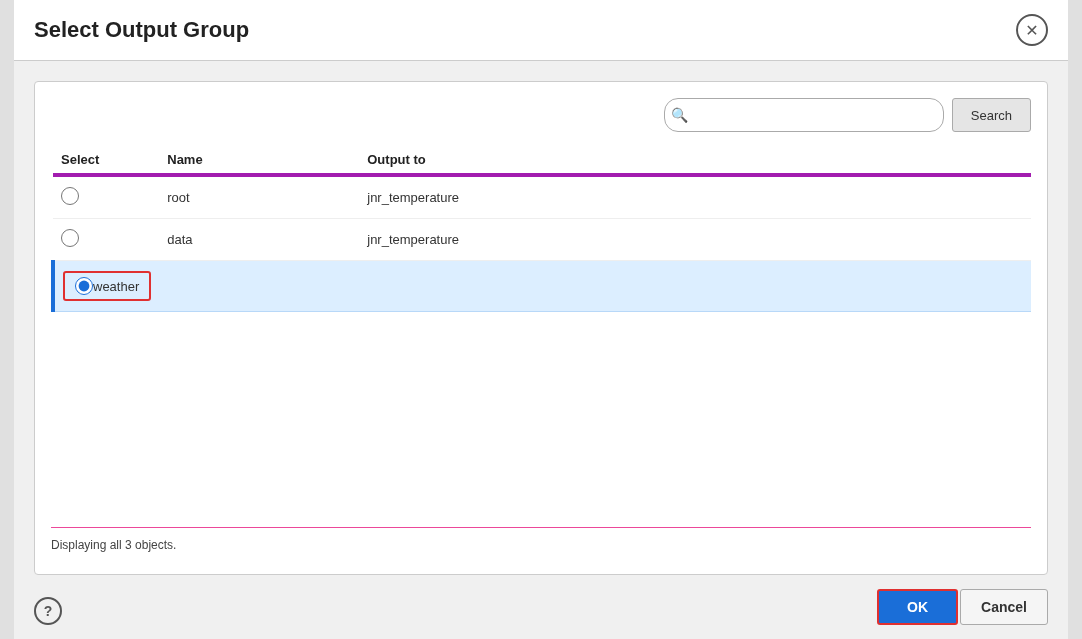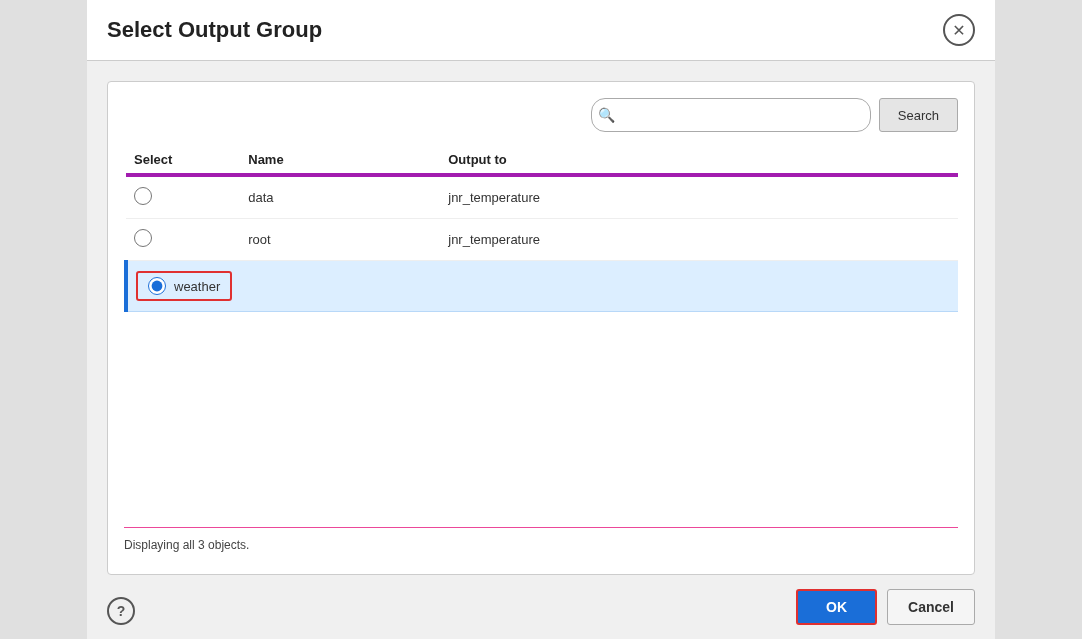--- a/index.html
+++ b/index.html
@@ -12,21 +12,21 @@
     body {
       width: 1082px;
       height: 639px;
       background: #e0e0e0;
       display: flex;
       align-items: center;
       justify-content: center;
     }
 
     .dialog {
-      width: 908px;
+      width: 1054px;
       height: 639px;
       background: #f0f0f0;
       display: flex;
       flex-direction: column;
       position: relative;
     }
 
     .dialog-header {
       background: #ffffff;
       padding: 14px 20px;
@@ -162,40 +162,39 @@
     .radio-input {
       width: 18px;
       height: 18px;
       cursor: pointer;
       accent-color: #1a6ed8;
     }
 
     .selected-cell-highlight {
       display: inline-flex;
       align-items: center;
-      gap: 8px;
       border: 2px solid #e03030;
       padding: 4px 10px;
       border-radius: 3px;
     }
 
     .footer-status {
       padding: 10px 0 6px 0;
       border-top: 1px solid #ec4899;
       font-size: 12px;
       color: #444444;
       margin-top: 8px;
     }
 
     .dialog-footer {
       padding: 14px 20px;
       display: flex;
       justify-content: flex-end;
       align-items: center;
-      gap: 10px;
+      gap: 2px;
       background: #f0f0f0;
     }
 
     .ok-btn {
       height: 36px;
       padding: 0 28px;
       background: #1a6ed8;
       color: #ffffff;
       border: 2px solid #e03030;
       border-radius: 3px;
@@ -264,29 +263,29 @@
               <th>Name</th>
               <th>Output to</th>
             </tr>
           </thead>
           <tbody>
 
             <tr class="">
               <td>
                 <input type="radio" class="radio-input" name="output_group" style="">
               </td>
-              <td>data</td>
+              <td>root</td>
               <td>jnr_temperature</td>
             </tr>
 
             <tr class="">
               <td>
                 <input type="radio" class="radio-input" name="output_group" style="">
               </td>
-              <td>root</td>
+              <td>data</td>
               <td>jnr_temperature</td>
             </tr>
 
             <tr class="selected-row">
               <td>
                 <span class="selected-cell-highlight">
                   <input type="radio" class="radio-input" name="output_group" checked="" style="">
                   <span>weather</span>
                 </span>
               </td>

